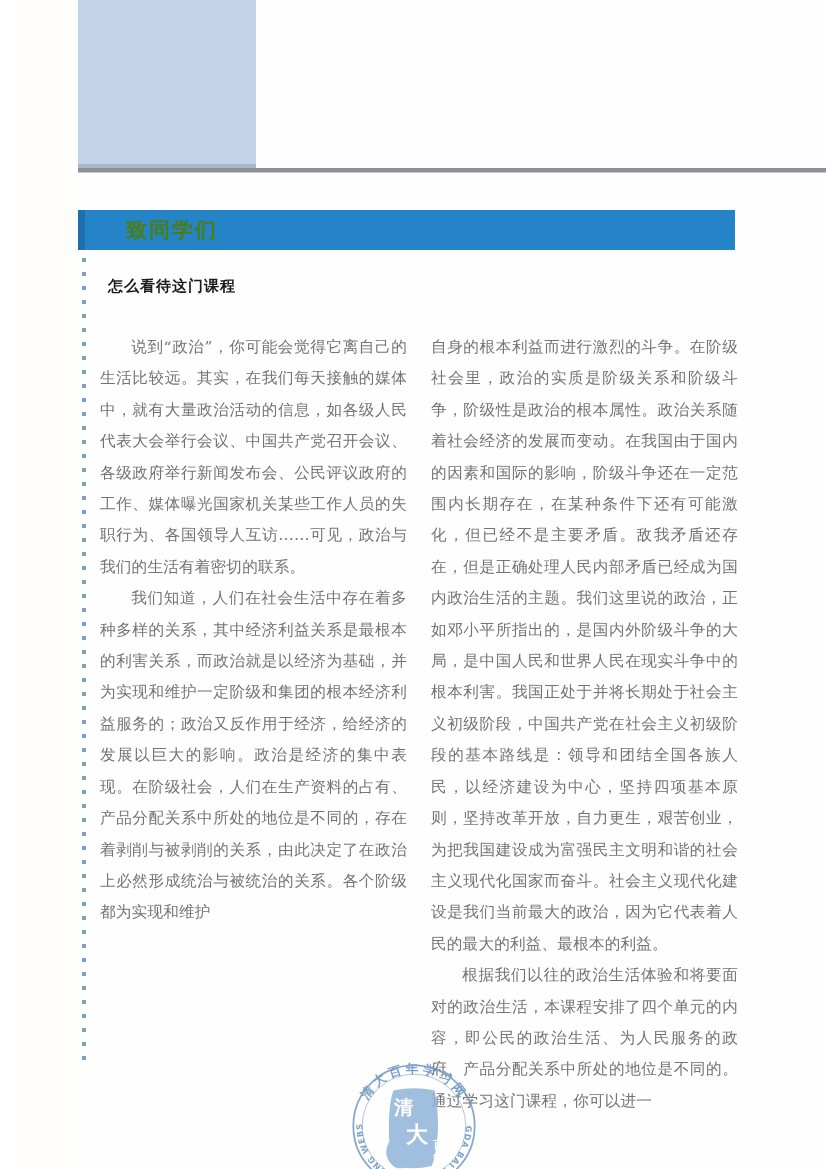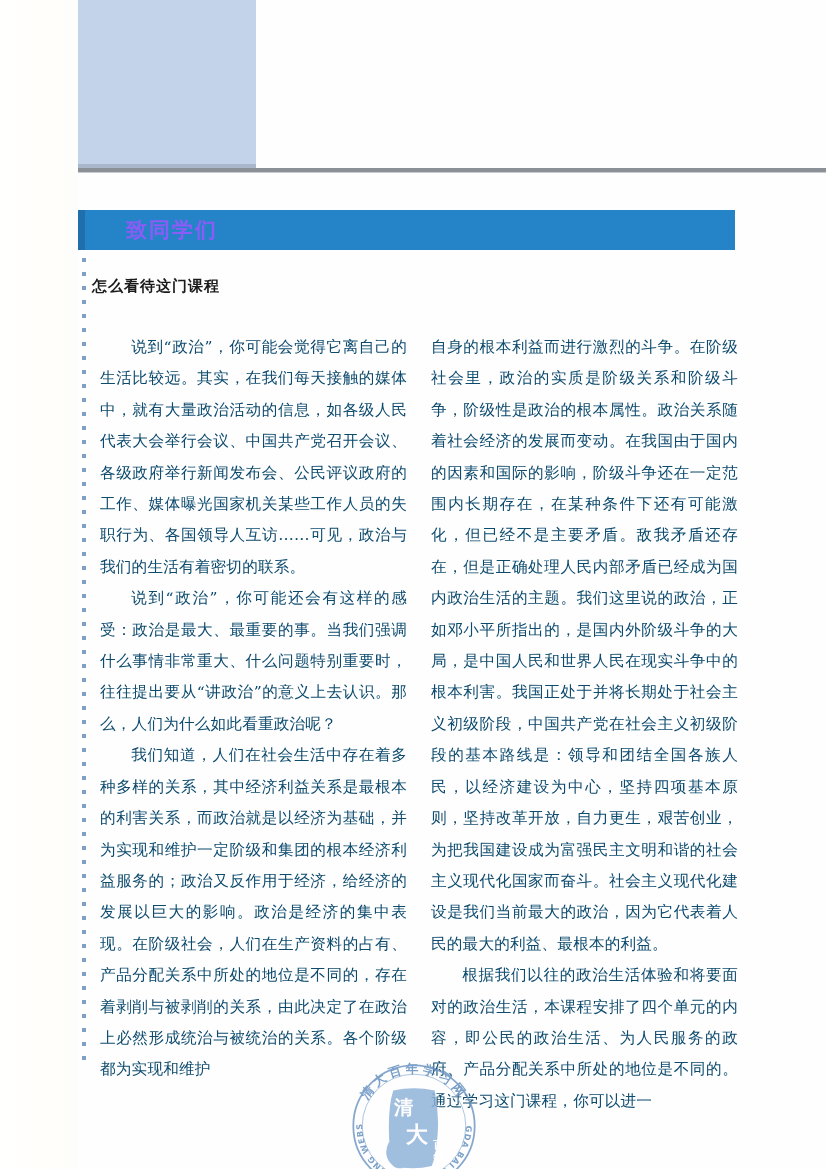--- a/index.html
+++ b/index.html
@@ -83,21 +83,21 @@
     width: 7px;
     height: 40px;
     background: #1f6fac;
   }
   #section-title {
     position: absolute;
     left: 126px;
     top: 210px;
     height: 40px;
     line-height: 40px;
-    color: #8b5cf6;
+    color: #4d7c0f;
     font-size: 21px;
     font-weight: bold;
     letter-spacing: 2px;
     font-family: "DejaVu Sans", "Liberation Sans", sans-serif;
     white-space: nowrap;
   }
 
   
   #dotted-guide {
     position: absolute;
@@ -107,36 +107,36 @@
     height: 812px;
     background-image: repeating-linear-gradient(
        to bottom,
        #7f9fc4 0px, #7f9fc4 4px,
        rgba(0,0,0,0) 4px, rgba(0,0,0,0) 14px);
   }
 
   
   #subheading {
     position: absolute;
-    left: 92px;
+    left: 108px;
     top: 277px;
     font-size: 15px;
     font-weight: bold;
     color: #1a1a1a;
     letter-spacing: 1px;
     white-space: nowrap;
     font-family: "DejaVu Sans", "Liberation Sans", sans-serif;
   }
 
   
   .column {
     position: absolute;
     top: 332px;
     width: 307px;
-    color: #0c4a6e;
+    color: #737373;
     font-size: 15.6px;
     line-height: 31.4px;
     text-align: justify;
     text-justify: inter-character;
     font-family: "DejaVu Serif", "Liberation Serif", serif;
     letter-spacing: 0.2px;
   }
   #col-left  { left: 100px; }
   #col-right { left: 431px; }
 
@@ -174,21 +174,20 @@
   <div id="section-banner"></div>
   <div id="section-banner-accent"></div>
   <div id="section-title">致同学们</div>
 
   <div id="dotted-guide"></div>
 
   <div id="subheading">怎么看待这门课程</div>
 
   <div class="column" id="col-left">
     <p class="indent">说到“政治”，你可能会觉得它离自己的生活比较远。其实，在我们每天接触的媒体中，就有大量政治活动的信息，如各级人民代表大会举行会议、中国共产党召开会议、各级政府举行新闻发布会、公民评议政府的工作、媒体曝光国家机关某些工作人员的失职行为、各国领导人互访……可见，政治与我们的生活有着密切的联系。</p>
-    <p class="indent">说到“政治”，你可能还会有这样的感受：政治是最大、最重要的事。当我们强调什么事情非常重大、什么问题特别重要时，往往提出要从“讲政治”的意义上去认识。那么，人们为什么如此看重政治呢？</p>
     <p class="indent">我们知道，人们在社会生活中存在着多种多样的关系，其中经济利益关系是最根本的利害关系，而政治就是以经济为基础，并为实现和维护一定阶级和集团的根本经济利益服务的；政治又反作用于经济，给经济的发展以巨大的影响。政治是经济的集中表现。在阶级社会，人们在生产资料的占有、产品分配关系中所处的地位是不同的，存在着剥削与被剥削的关系，由此决定了在政治上必然形成统治与被统治的关系。各个阶级都为实现和维护</p>
   </div>
 
   <div class="column" id="col-right">
     <p>自身的根本利益而进行激烈的斗争。在阶级社会里，政治的实质是阶级关系和阶级斗争，阶级性是政治的根本属性。政治关系随着社会经济的发展而变动。在我国由于国内的因素和国际的影响，阶级斗争还在一定范围内长期存在，在某种条件下还有可能激化，但已经不是主要矛盾。敌我矛盾还存在，但是正确处理人民内部矛盾已经成为国内政治生活的主题。我们这里说的政治，正如邓小平所指出的，是国内外阶级斗争的大局，是中国人民和世界人民在现实斗争中的根本利害。我国正处于并将长期处于社会主义初级阶段，中国共产党在社会主义初级阶段的基本路线是：领导和团结全国各族人民，以经济建设为中心，坚持四项基本原则，坚持改革开放，自力更生，艰苦创业，为把我国建设成为富强民主文明和谐的社会主义现代化国家而奋斗。社会主义现代化建设是我们当前最大的政治，因为它代表着人民的最大的利益、最根本的利益。</p>
     <p class="indent">根据我们以往的政治生活体验和将要面对的政治生活，本课程安排了四个单元的内容，即公民的政治生活、为人民服务的政府、产品分配关系中所处的地位是不同的。通过学习这门课程，你可以进一</p>
   </div>
 
   <svg id="seal" viewBox="0 0 200 200">
     <defs>

